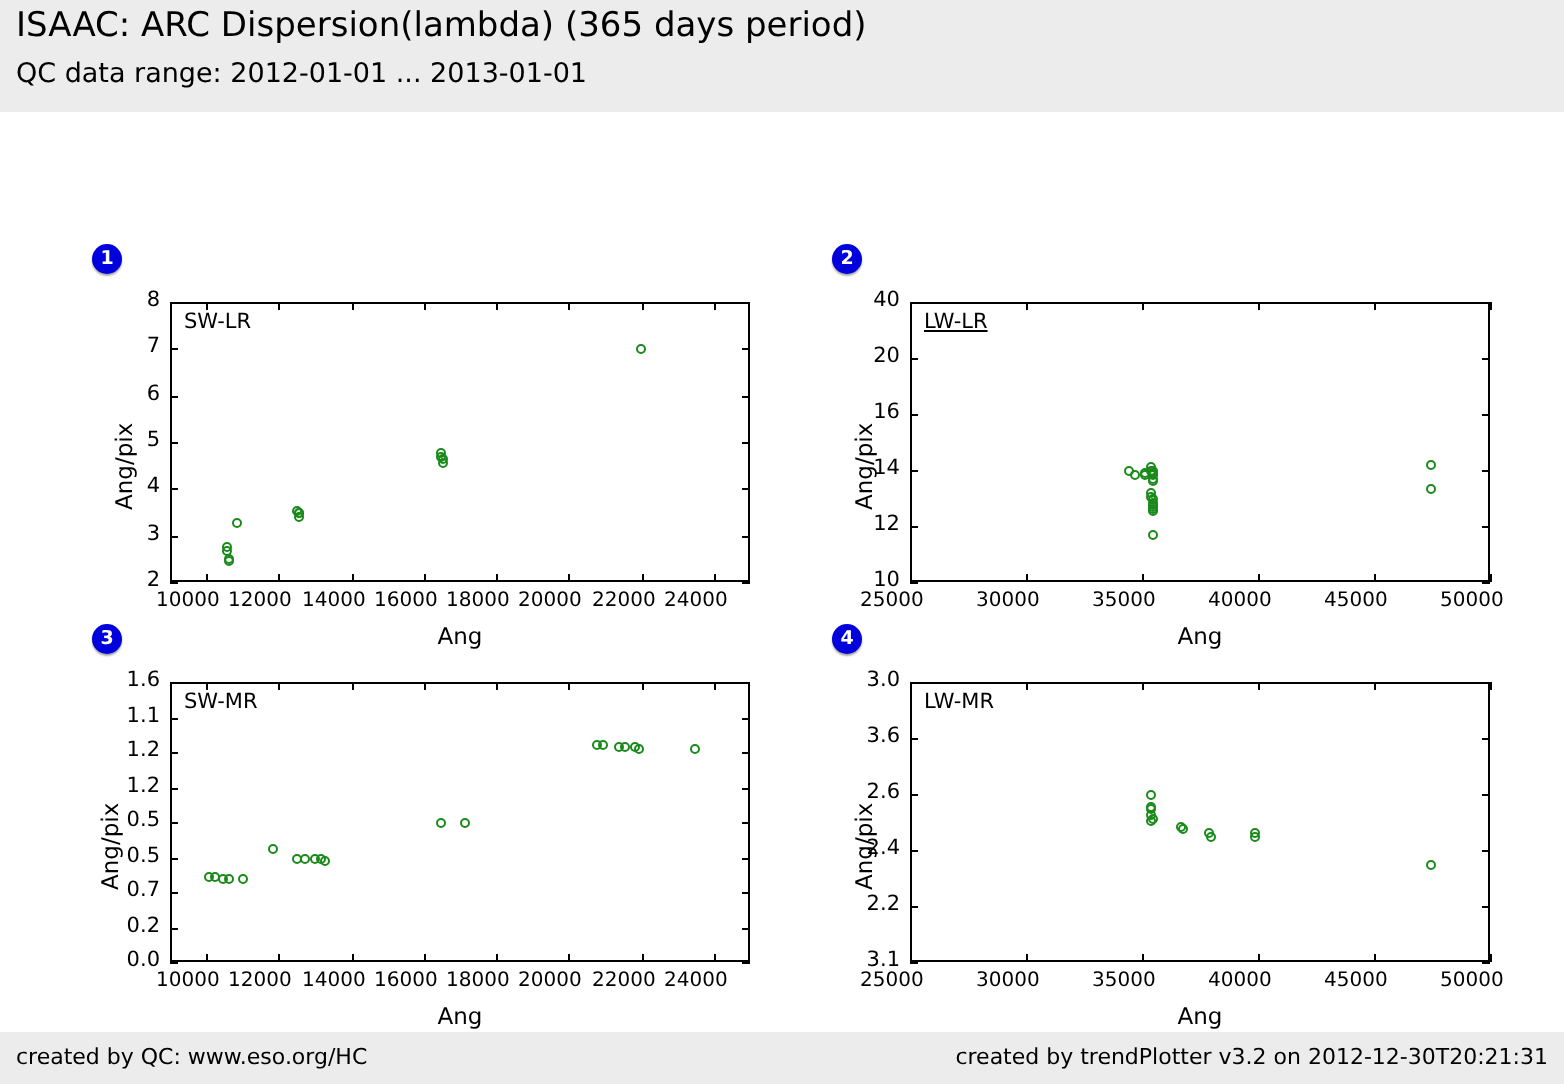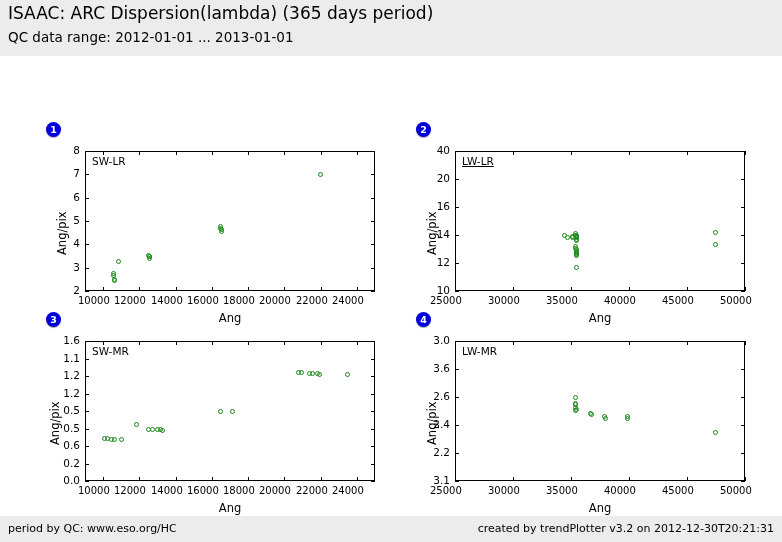--- a/index.html
+++ b/index.html
@@ -289,21 +289,21 @@
   <div class="axis-title-y" style="left:48px; top:445px;">Ang/pix</div>
   <div id="p3-ticks">
       <div class="tick tick-y" style="left: 85px; top: 481px;"></div>
       <div class="tick tick-y-right" style="left: 371px; top: 481px;"></div>
       <div class="tick-label-y" style="left: 39px; top: 474px; width: 41px;">0.0</div>
       <div class="tick tick-y" style="left: 85px; top: 464px;"></div>
       <div class="tick tick-y-right" style="left: 371px; top: 464px;"></div>
       <div class="tick-label-y" style="left: 39px; top: 457px; width: 41px;">0.2</div>
       <div class="tick tick-y" style="left: 85px; top: 446px;"></div>
       <div class="tick tick-y-right" style="left: 371px; top: 446px;"></div>
-      <div class="tick-label-y" style="left: 39px; top: 439px; width: 41px;">0.6</div>
+      <div class="tick-label-y" style="left: 39px; top: 439px; width: 41px;">0.7</div>
       <div class="tick tick-y" style="left: 85px; top: 429px;"></div>
       <div class="tick tick-y-right" style="left: 371px; top: 429px;"></div>
       <div class="tick-label-y" style="left: 39px; top: 422px; width: 41px;">0.5</div>
       <div class="tick tick-y" style="left: 85px; top: 411px;"></div>
       <div class="tick tick-y-right" style="left: 371px; top: 411px;"></div>
       <div class="tick-label-y" style="left: 39px; top: 404px; width: 41px;">0.5</div>
       <div class="tick tick-y" style="left: 85px; top: 394px;"></div>
       <div class="tick tick-y-right" style="left: 371px; top: 394px;"></div>
       <div class="tick-label-y" style="left: 39px; top: 387px; width: 41px;">1.2</div>
       <div class="tick tick-y" style="left: 85px; top: 376px;"></div>
@@ -419,14 +419,14 @@
       <div class="marker" style="left: 589.38px; top: 412px; border-color: rgb(26, 138, 26);"></div>
       <div class="marker" style="left: 602.14px; top: 414.1px; border-color: rgb(26, 138, 26);"></div>
       <div class="marker" style="left: 602.72px; top: 415.5px; border-color: rgb(26, 138, 26);"></div>
       <div class="marker" style="left: 624.76px; top: 414.1px; border-color: rgb(26, 138, 26);"></div>
       <div class="marker" style="left: 625.34px; top: 416.2px; border-color: rgb(26, 138, 26);"></div>
       <div class="marker" style="left: 712.92px; top: 429.5px; border-color: rgb(26, 138, 26);"></div>
     </div>
 </div>
 
 <div class="footer-band"></div>
-<div class="footer-left">period by QC: www.eso.org/HC</div>
+<div class="footer-left">created by QC: www.eso.org/HC</div>
 <div class="footer-right">created by trendPlotter v3.2 on 2012-12-30T20:21:31</div>
 
 </body></html>

